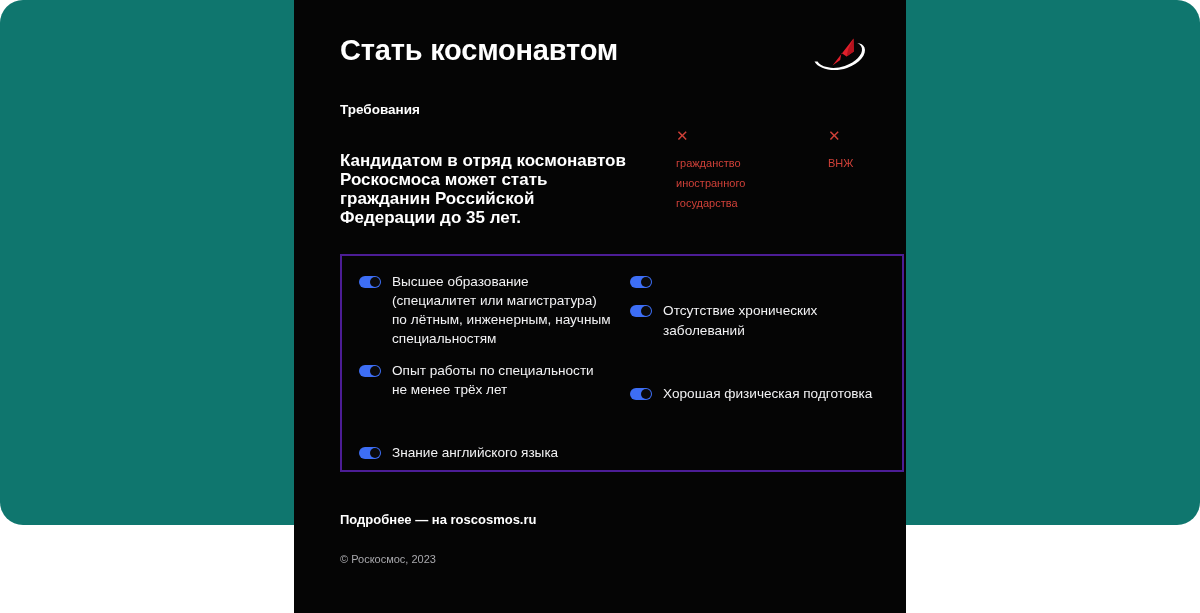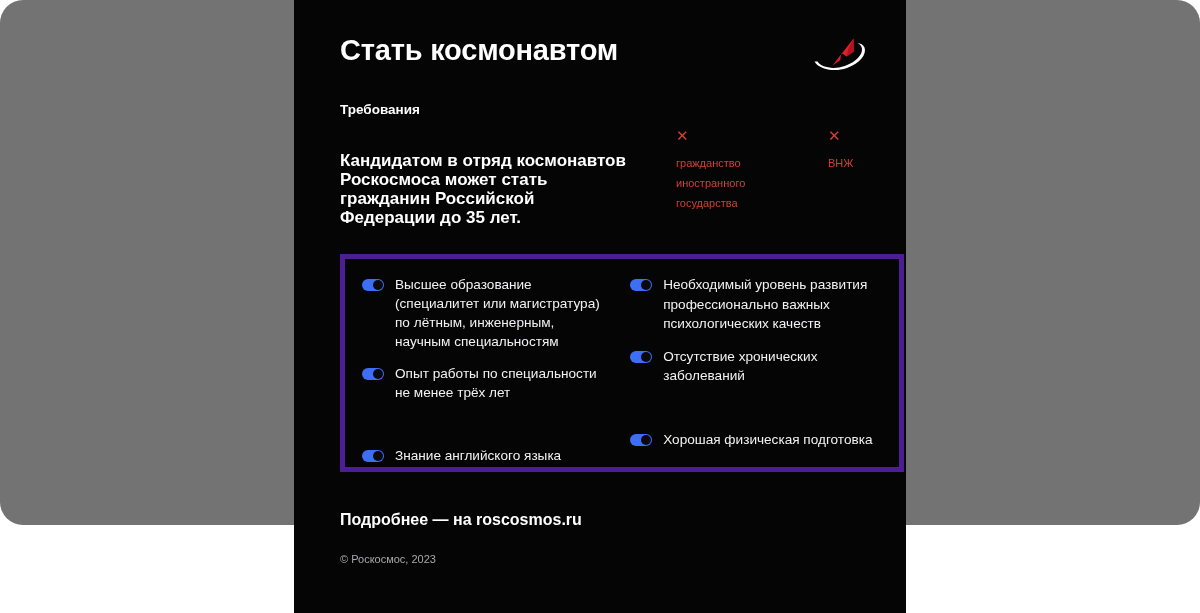--- a/index.html
+++ b/index.html
@@ -13,21 +13,21 @@
     background: #ffffff;
     font-family: "Liberation Sans", "DejaVu Sans", sans-serif;
     overflow: hidden;
   }
 
   
   #canvas {
     position: relative;
     width: 1200px;
     height: 525px;
-    background: #737373;
+    background: #0f766e;
     border-radius: 23px;
   }
 
   
   #panel {
     position: absolute;
     left: 294px;
     top: 0;
     width: 612px;
     height: 613px;
@@ -120,21 +120,21 @@
   }
 
   
   #requirements-box {
     position: absolute;
     left: 46px;
     top: 254px;
     width: 564px;
     height: 218px;
     box-sizing: border-box;
-    border: 5px solid #4c1d95;
+    border: 2px solid #4c1d95;
     background: transparent;
   }
   .req-columns {
     display: flex;
     padding: 16px 0 0 0;
   }
   .req-col {
     box-sizing: border-box;
   }
   .req-col.left  { width: 272px; padding-left: 17px; }
@@ -175,21 +175,21 @@
     color: #f2f2f4;
   }
   .req-col.right .req-text { line-height: 19.5px; }
 
   
   .footer-cta {
     position: absolute;
     left: 46px;
     top: 510px;
     margin: 0;
-    font-size: 16px;
+    font-size: 13px;
     line-height: 19px;
     font-weight: 700;
     color: #ffffff;
   }
   .footer-copyright {
     position: absolute;
     left: 46px;
     top: 552px;
     margin: 0;
     font-size: 11px;
@@ -265,21 +265,20 @@
           </div>
 
         </div>
 
         <div class="req-col right">
 
           <div class="req-item">
             <span class="toggle">
               <span class="knob"></span>
             </span>
-            <span class="req-text">Необходимый уровень развития профессионально важных психологических качеств</span>
           </div>
 
           <div class="req-item">
             <span class="toggle">
               <span class="knob"></span>
             </span>
             <span class="req-text">Отсутствие хронических заболеваний</span>
           </div>
 
           <div class="req-item">

